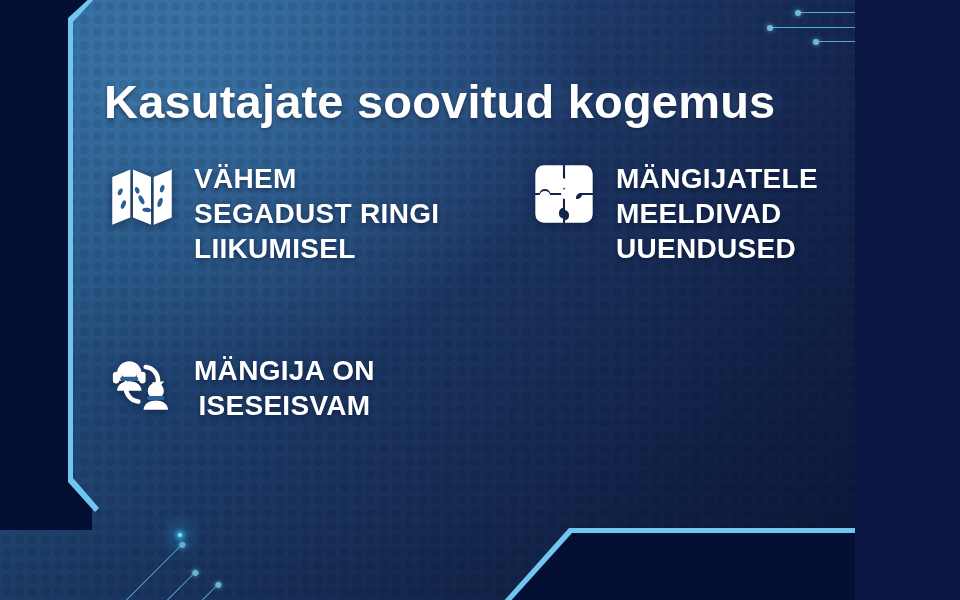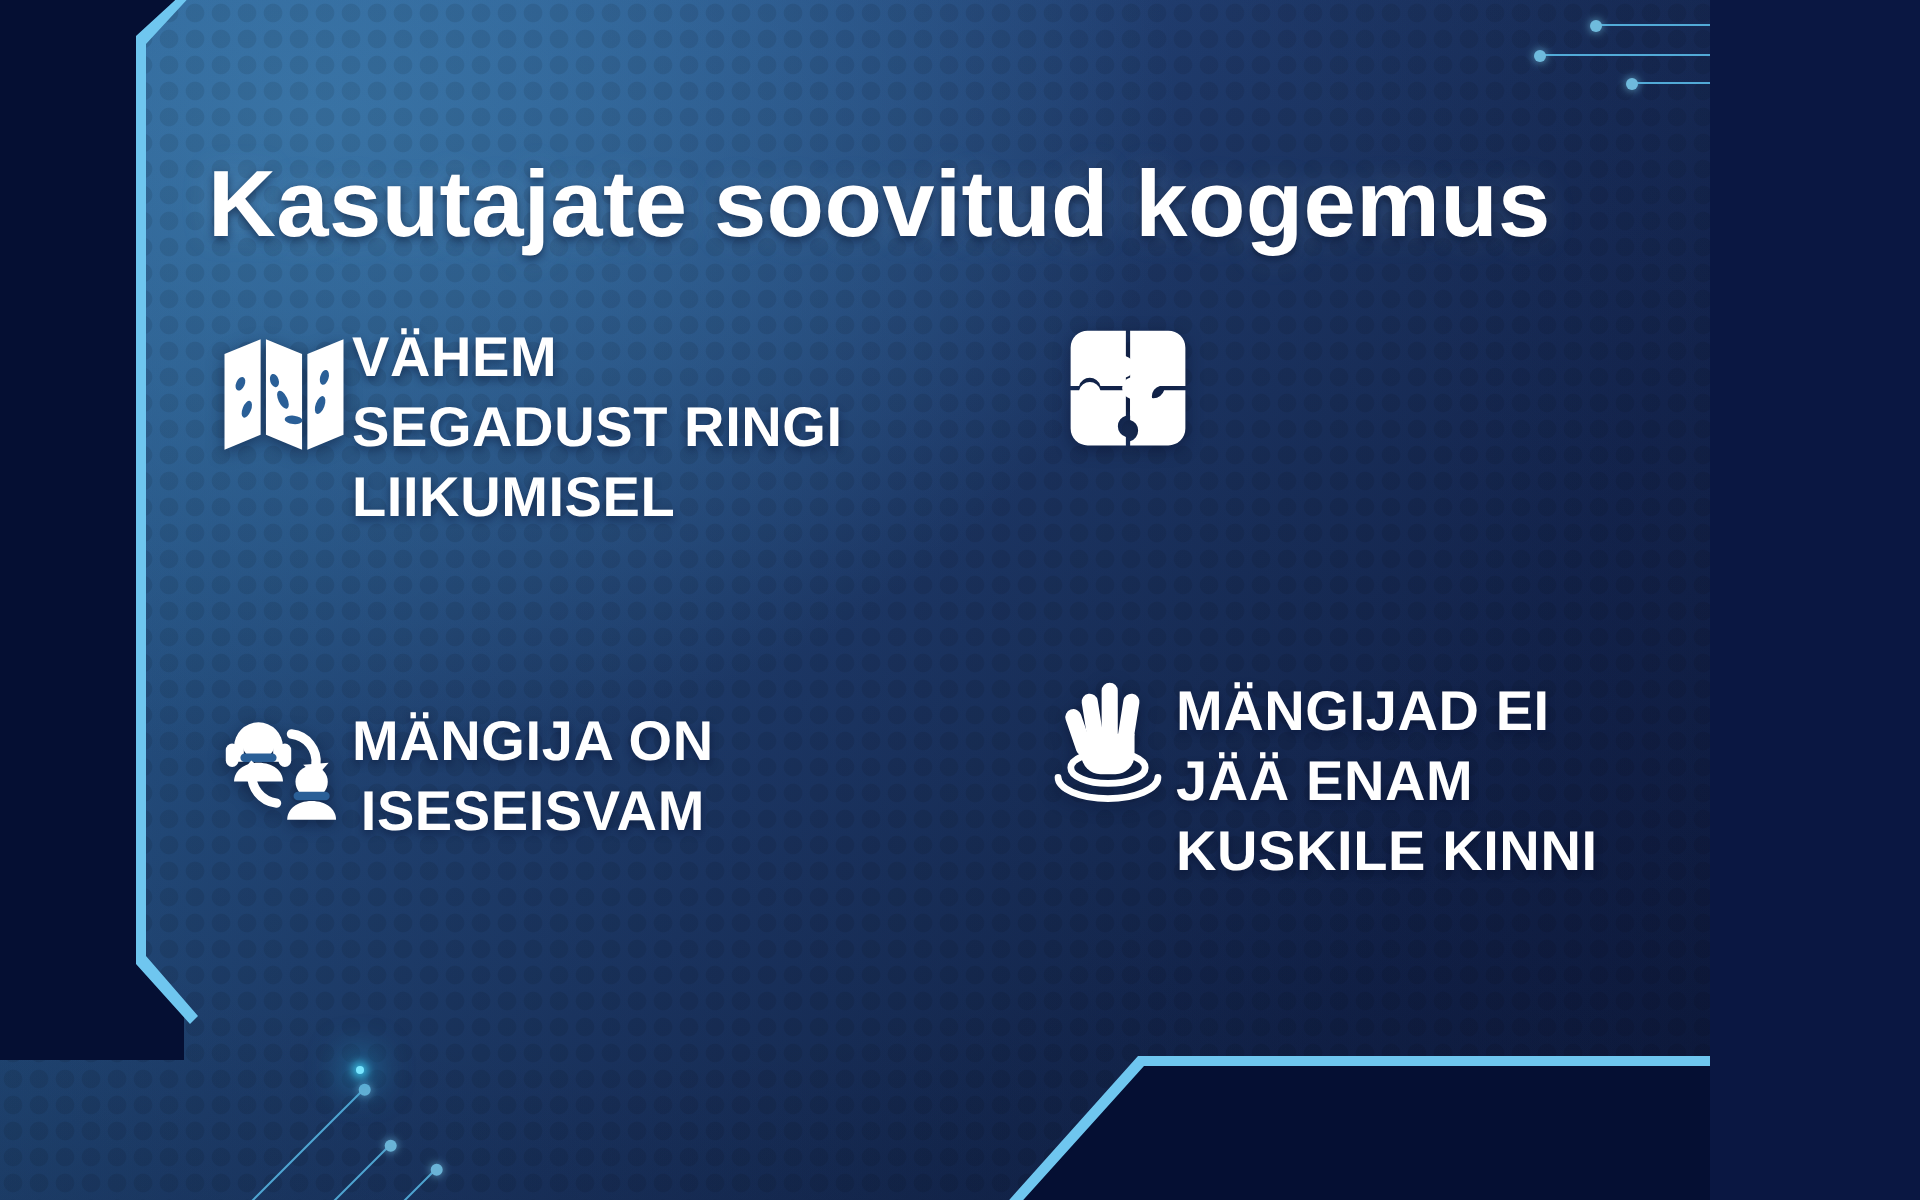--- a/index.html
+++ b/index.html
@@ -108,20 +108,21 @@
     color:#ffffff;
     white-space:nowrap;
     font-stretch:condensed;
     text-shadow:0 2px 5px rgba(3,12,40,0.55), 0 0 16px rgba(160,215,250,0.22);
   }
 
   .feature {
     position:absolute;
     display:flex;
     align-items:flex-start;
+    gap:18px;
   }
   .feature .ico {
     flex:0 0 auto;
     width:68px; height:68px;
     display:flex; align-items:center; justify-content:center;
     filter:drop-shadow(0 2px 4px rgba(3,12,40,0.5));
   }
   .feature .ico svg { width:100%; height:100%; display:block; }
   .feature .txt {
     color:#ffffff;
@@ -197,20 +198,23 @@
 
         <path d="M13 5 H31 V17 a5.2 5.2 0 0 1 0 10 V31 H19 a5.2 5.2 0 0 0-10 0 H5 V13 A8 8 0 0 1 13 5 Z" fill="#ffffff"></path>
 
         <path d="M33 5 H51 a8 8 0 0 1 8 8 V31 H47 a5.2 5.2 0 0 0 0 10 V45 H33 V37 a5.2 5.2 0 0 1 0-10 Z" fill="#ffffff"></path>
 
         <path d="M5 33 H9 a5.2 5.2 0 0 1 10 0 H31 V45 a5.2 5.2 0 0 0 0 10 V59 H13 a8 8 0 0 1-8-8 Z" fill="#ffffff"></path>
 
         <path d="M33 47 a5.2 5.2 0 0 1 0 10 V59 H51 a8 8 0 0 0 8-8 V33 H49 a5.2 5.2 0 0 1-10 0 H33 Z" fill="#ffffff"></path>
       </svg>
     </span>
+    <span class="txt">MÄNGIJATELE
+MEELDIVAD
+UUENDUSED</span>
   </div>
 
   <div class="feature" id="f2">
     <span class="ico">
       <svg viewBox="0 0 64 64" fill="none">
 
         <path d="M8.5 22 a11.5 11.5 0 0 1 23 0 v7 h-4.6 v-7 a6.9 6.9 0 0 0-13.8 0 v7 H8.5 Z" fill="#ffffff"></path>
         <rect x="4.6" y="20.5" width="6" height="11" rx="3" fill="#ffffff"></rect>
         <rect x="29.4" y="20.5" width="6" height="11" rx="3" fill="#ffffff"></rect>
         <circle cx="20" cy="20.5" r="7.6" fill="#ffffff"></circle>
@@ -225,35 +229,14 @@
         <path d="M41 30.5 L47.4 36 L53 29.5 Z" fill="#ffffff"></path>
 
         <path d="M28.5 48.5 a13 13 0 0 1-11.5-14.5" stroke="#ffffff" stroke-width="4.4" stroke-linecap="round" fill="none"></path>
         <path d="M23 34 L16.6 28.5 L11 35 Z" fill="#ffffff"></path>
       </svg>
     </span>
     <span class="txt">MÄNGIJA ON
 ISESEISVAM</span>
   </div>
 
-  <div class="feature" id="f3">
-    <span class="ico">
-      <svg viewBox="0 0 64 64" fill="none">
-
-        <g fill="#ffffff">
-          <rect x="29" y="6" width="7.6" height="33" rx="3.8"></rect>
-          <rect x="37.6" y="11" width="7.6" height="28" rx="3.8" transform="rotate(9 41.4 25)"></rect>
-          <rect x="21.2" y="11" width="7.6" height="28" rx="3.8" transform="rotate(-9 25 25)"></rect>
-          <rect x="14.4" y="18" width="7.6" height="23" rx="3.8" transform="rotate(-19 18.2 29.5)"></rect>
-          <path d="M20 32 a4.2 4.2 0 0 1 5.6-1.3 l6.4 4.2 v8 H20 Z"></path>
-          <path d="M19.5 30 h25 v10 a9 9 0 0 1-9 9 h-7 a9 9 0 0 1-9-9 Z"></path>
-        </g>
-
-        <ellipse cx="32" cy="46" rx="17.5" ry="7.4" stroke="#ffffff" stroke-width="3.2" fill="none"></ellipse>
-        <path d="M8.5 50.5 a23.5 10 0 0 0 47 0" stroke="#ffffff" stroke-width="3.2" fill="none" stroke-linecap="round"></path>
-      </svg>
-    </span>
-    <span class="txt">MÄNGIJAD EI
-JÄÄ ENAM
-KUSKILE KINNI</span>
-  </div>
 
 </div>
 
 </body></html>

